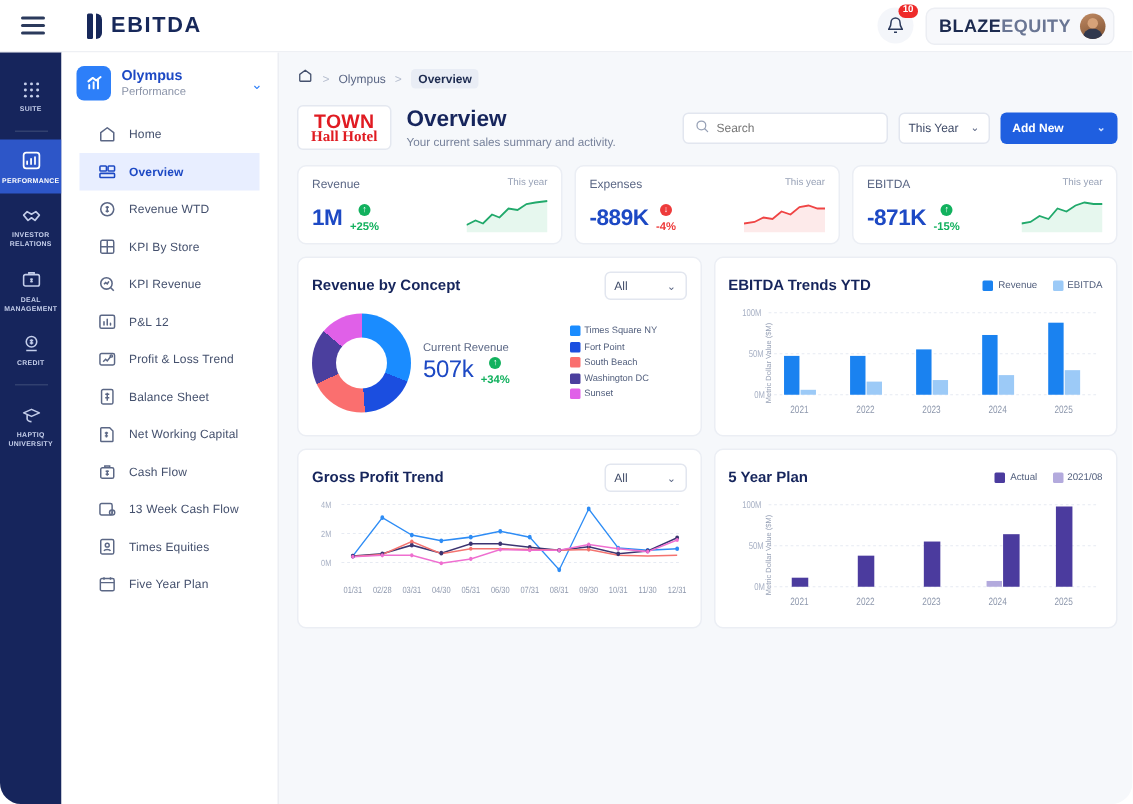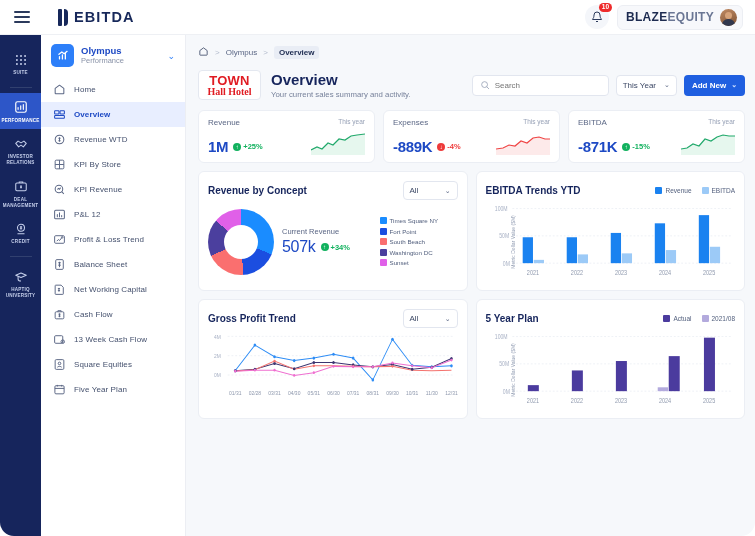--- a/index.html
+++ b/index.html
@@ -38,21 +38,21 @@
   .rail-sep { width: 22px; height: 1px; background: #31406f; margin: 5px auto; }
 
   
   .sidebar { position: absolute; left: 41px; top: 35px; width: 145px; bottom: 0; background: #fff; border-right: 1px solid #eceef3; }
   .side-head { display: flex; align-items: center; gap: 7px; padding: 9px 10px 8px; cursor: pointer; }
   .side-head-ico { width: 23px; height: 23px; border-radius: 5px; background: #2d7ff9; display: flex; align-items: center; justify-content: center; flex: none; }
   .side-head-ico svg { width: 14px; height: 14px; }
   .side-head-txt b { display: block; font-size: 9.5px; color: #1d49c4; font-weight: bold; line-height: 1.2; }
   .side-head-txt span { display: block; font-size: 7.5px; color: #8a93a8; line-height: 1.3; }
   .side-chev { margin-left: auto; color: #2d7ff9; font-size: 9px; }
-  .menu { padding: 2px 0 0; }
+  .menu { padding: 2px 12px 0; }
   .menu-item { display: flex; align-items: center; gap: 8px; height: 25px; padding: 0 11px; cursor: pointer; }
   .menu-item.active { background: #e8eeff; border-left: 0; }
   .menu-ico { width: 14px; height: 14px; flex: none; display: flex; align-items: center; justify-content: center; color: #5b6785; }
   .menu-ico svg { width: 13px; height: 13px; }
   .menu-item.active .menu-ico { color: #1d49c4; }
   .menu-label { font-size: 8px; color: #44506d; letter-spacing: .1px; }
   .menu-item.active .menu-label { color: #1d49c4; font-weight: bold; }
 
   
   .main { position: absolute; left: 186px; top: 35px; right: 0; bottom: 0; background: #f6f8fb; padding: 8px 10px 0 12px; overflow: hidden; }
@@ -68,32 +68,32 @@
   .logo-box span { font-size: 10px; color: #e01b22; font-weight: bold; font-family: Liberation Serif, serif; }
   .ph-title { font-size: 15px; font-weight: bold; color: #16255c; line-height: 1.15; }
   .ph-sub { font-size: 7.8px; color: #77829b; margin-top: 2px; }
   .head-tools { margin-left: auto; display: flex; align-items: center; gap: 7px; }
   .search { width: 137px; height: 21px; border: 1px solid #e2e6ef; border-radius: 4px; background: #fff; display: flex; align-items: center; gap: 5px; padding: 0 7px; }
   .search svg { width: 10px; height: 10px; color: #97a1b6; flex: none; }
   .search input { border: 0; outline: 0; font-size: 8px; color: #8b94a9; font-family: "Liberation Sans", sans-serif; width: 100%; background: transparent; }
   .select { height: 21px; min-width: 59px; border: 1px solid #e2e6ef; border-radius: 4px; background: #fff; display: flex; align-items: center; justify-content: space-between; padding: 0 6px; gap: 8px; cursor: pointer; }
   .select span { font-size: 8px; color: #3d4966; }
   .select .cv { color: #5b6785; font-size: 7px; }
-  .btn-primary { height: 21px; background: #1f5fe0; border-radius: 4px; display: flex; align-items: center; gap: 5px; padding: 0 8px; cursor: pointer; }
+  .btn-primary { height: 21px; background: #1f5fe0; border-radius: 4px; display: flex; align-items: center; gap: 22px; padding: 0 8px; cursor: pointer; }
   .btn-primary span { font-size: 8px; color: #fff; font-weight: bold; }
   .btn-primary .cv { font-size: 7px; color: #cfe0ff; }
 
   
   .stats { display: flex; gap: 8px; margin-top: 9px; }
   .stat { flex: 1; height: 53px; background: #fff; border: 1px solid #ebeef4; border-radius: 6px; padding: 7px 9px; display: flex; justify-content: space-between; }
   .stat-l { display: flex; flex-direction: column; justify-content: space-between; }
   .stat-title { font-size: 8px; color: #5b6785; }
   .stat-row { display: flex; align-items: center; gap: 5px; }
   .stat-val { font-size: 15px; font-weight: bold; color: #1d49c4; letter-spacing: -.3px; }
-  .chip { display: flex; align-items: center; gap: 2px; font-size: 7.5px; font-weight: bold; }
+  .chip { display: flex; align-items: center; gap: 2px; font-size: 7.5px; font-weight: bold; flex-direction: column; }
   .chip .dot { width: 8px; height: 8px; border-radius: 50%; display: flex; align-items: center; justify-content: center; color: #fff; font-size: 6px; line-height: 1; }
   .chip.up .dot { background: #12b15e; }
   .chip.up { color: #12b15e; }
   .chip.down .dot { background: #ee3b3b; }
   .chip.down { color: #ee3b3b; }
   .stat-r { display: flex; flex-direction: column; align-items: flex-end; justify-content: space-between; }
   .stat-period { font-size: 6.5px; color: #97a1b6; }
   .spark { width: 54px; height: 25px; }
 
   
@@ -340,21 +340,21 @@
         <span class="menu-label">13 Week Cash Flow</span>
       </div>
       <div class="menu-item">
         <span class="menu-ico">
             <svg viewBox="0 0 24 24" fill="none" stroke="currentColor" stroke-width="1.8">
               <rect x="4" y="3" width="16" height="18" rx="2"></rect>
               <circle cx="12" cy="10" r="2.4"></circle>
               <path d="M8 17c1-2 7-2 8 0"></path>
             </svg>
           </span>
-        <span class="menu-label">Square Equities</span>
+        <span class="menu-label">Times Equities</span>
       </div>
       <div class="menu-item">
         <span class="menu-ico">
             <svg viewBox="0 0 24 24" fill="none" stroke="currentColor" stroke-width="1.8">
               <rect x="3.5" y="5" width="17" height="15" rx="2"></rect>
               <path d="M3.5 10h17M8 3.5v3M16 3.5v3"></path>
             </svg>
           </span>
         <span class="menu-label">Five Year Plan</span>
       </div>

